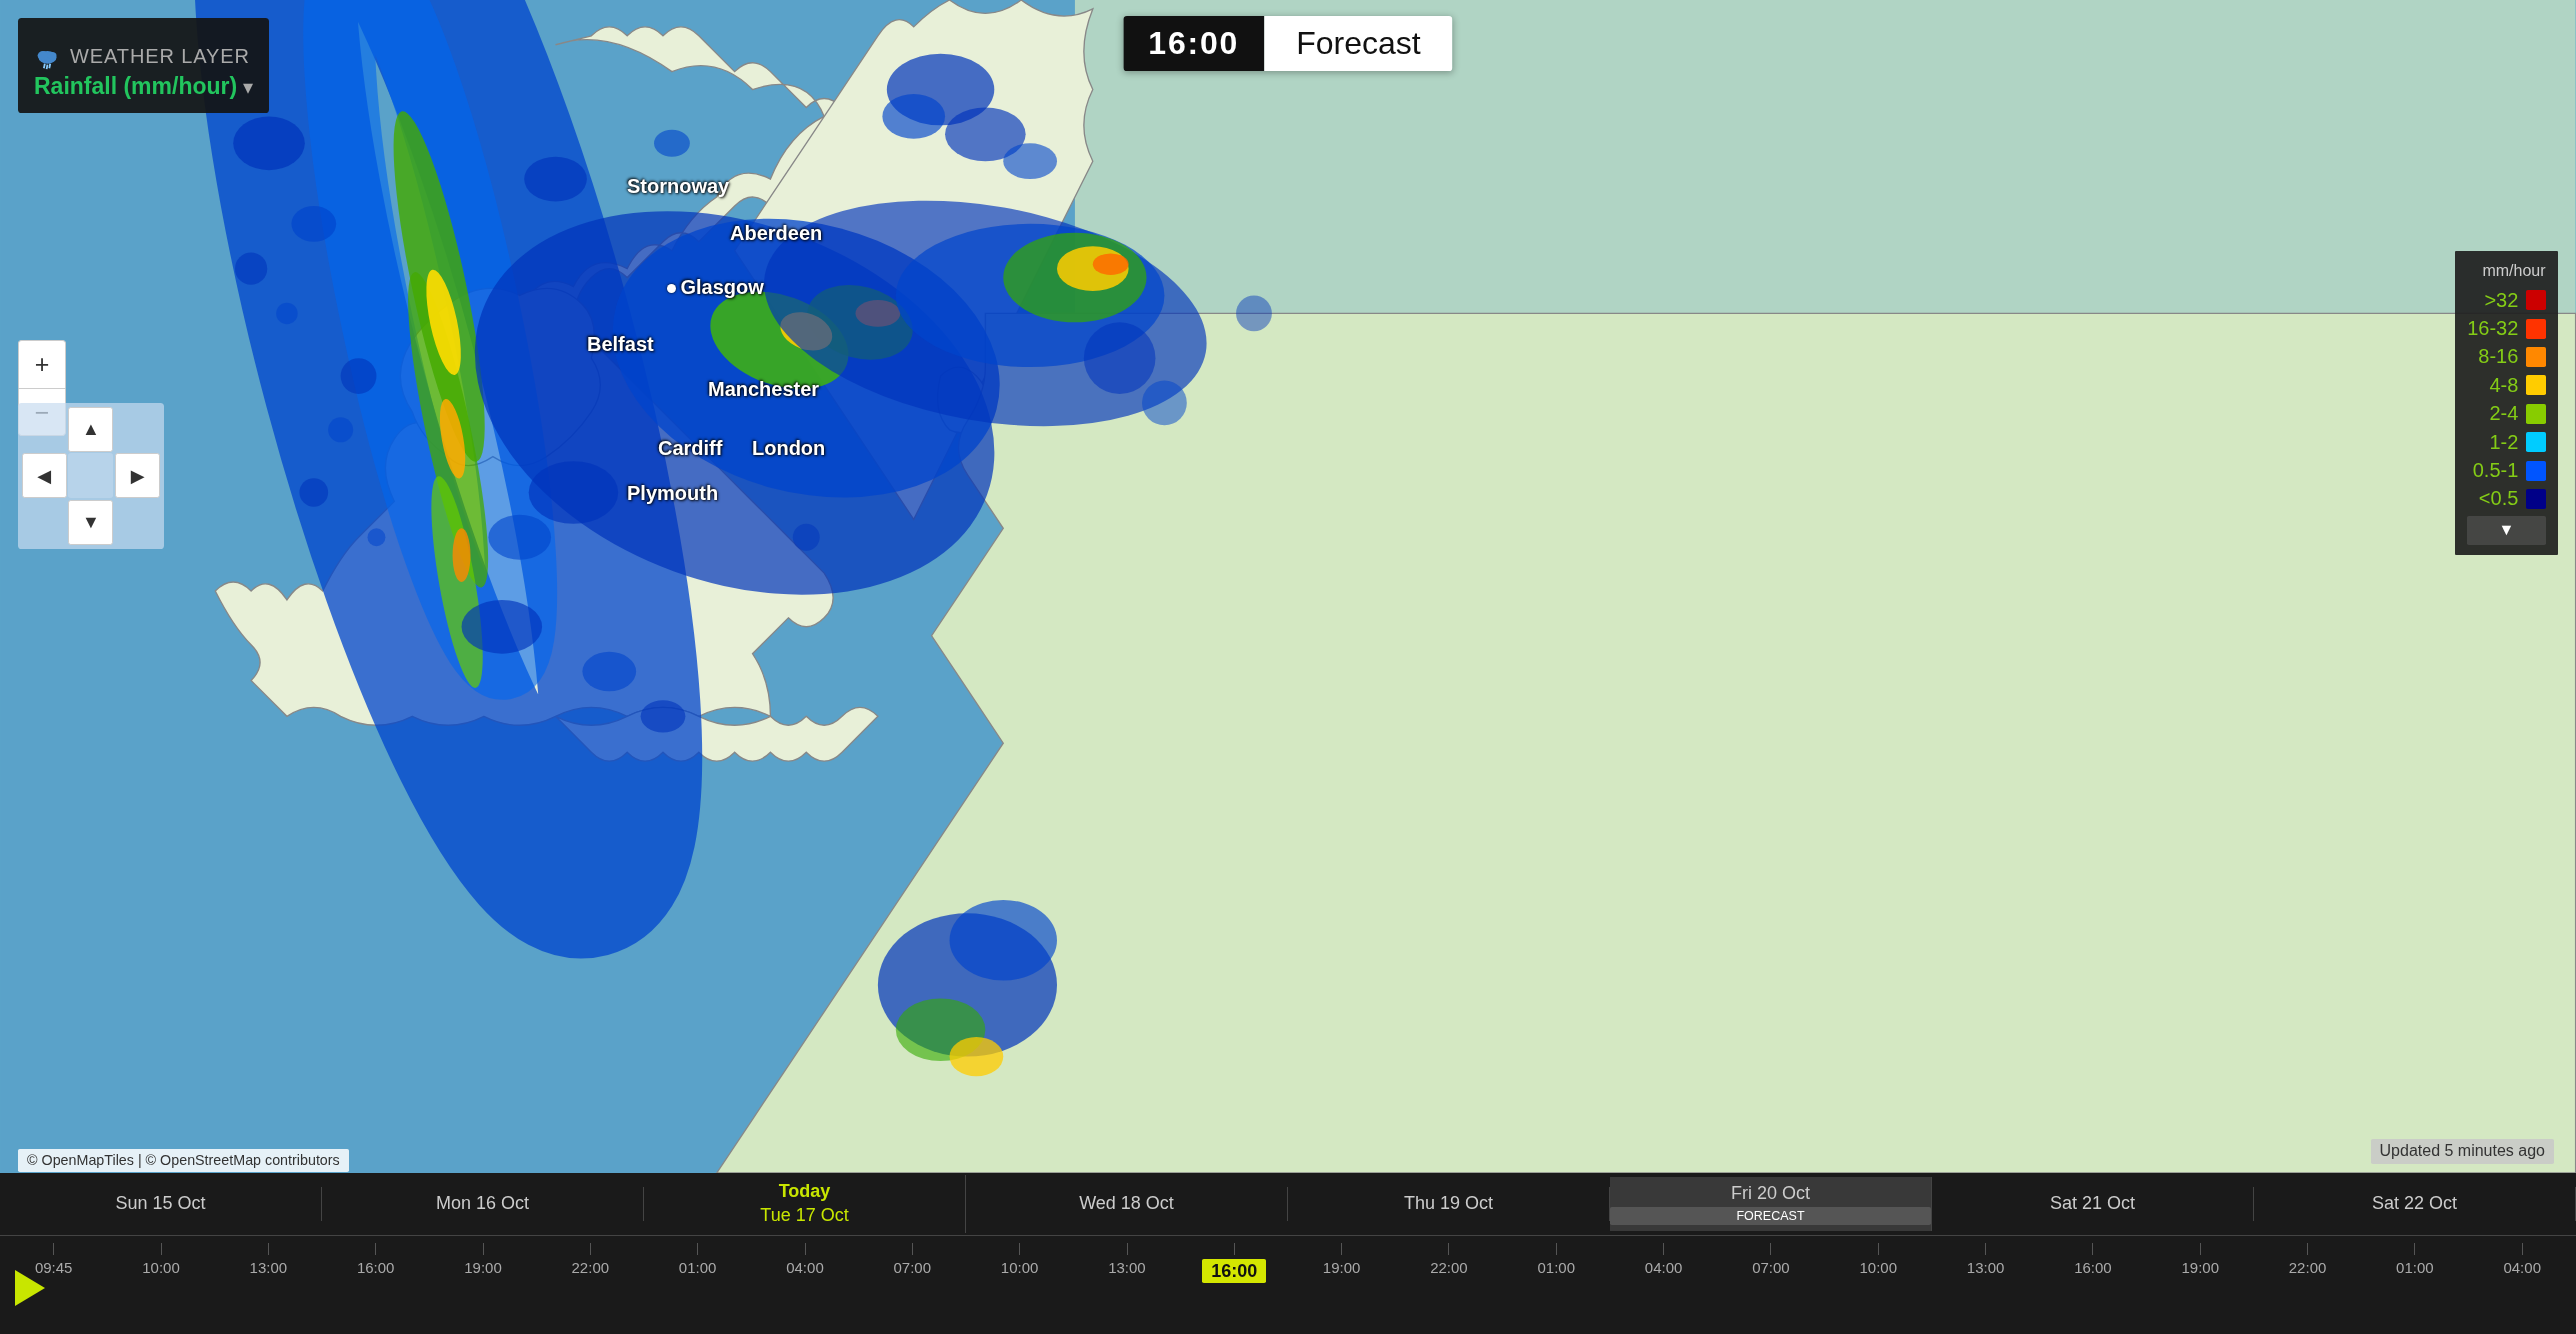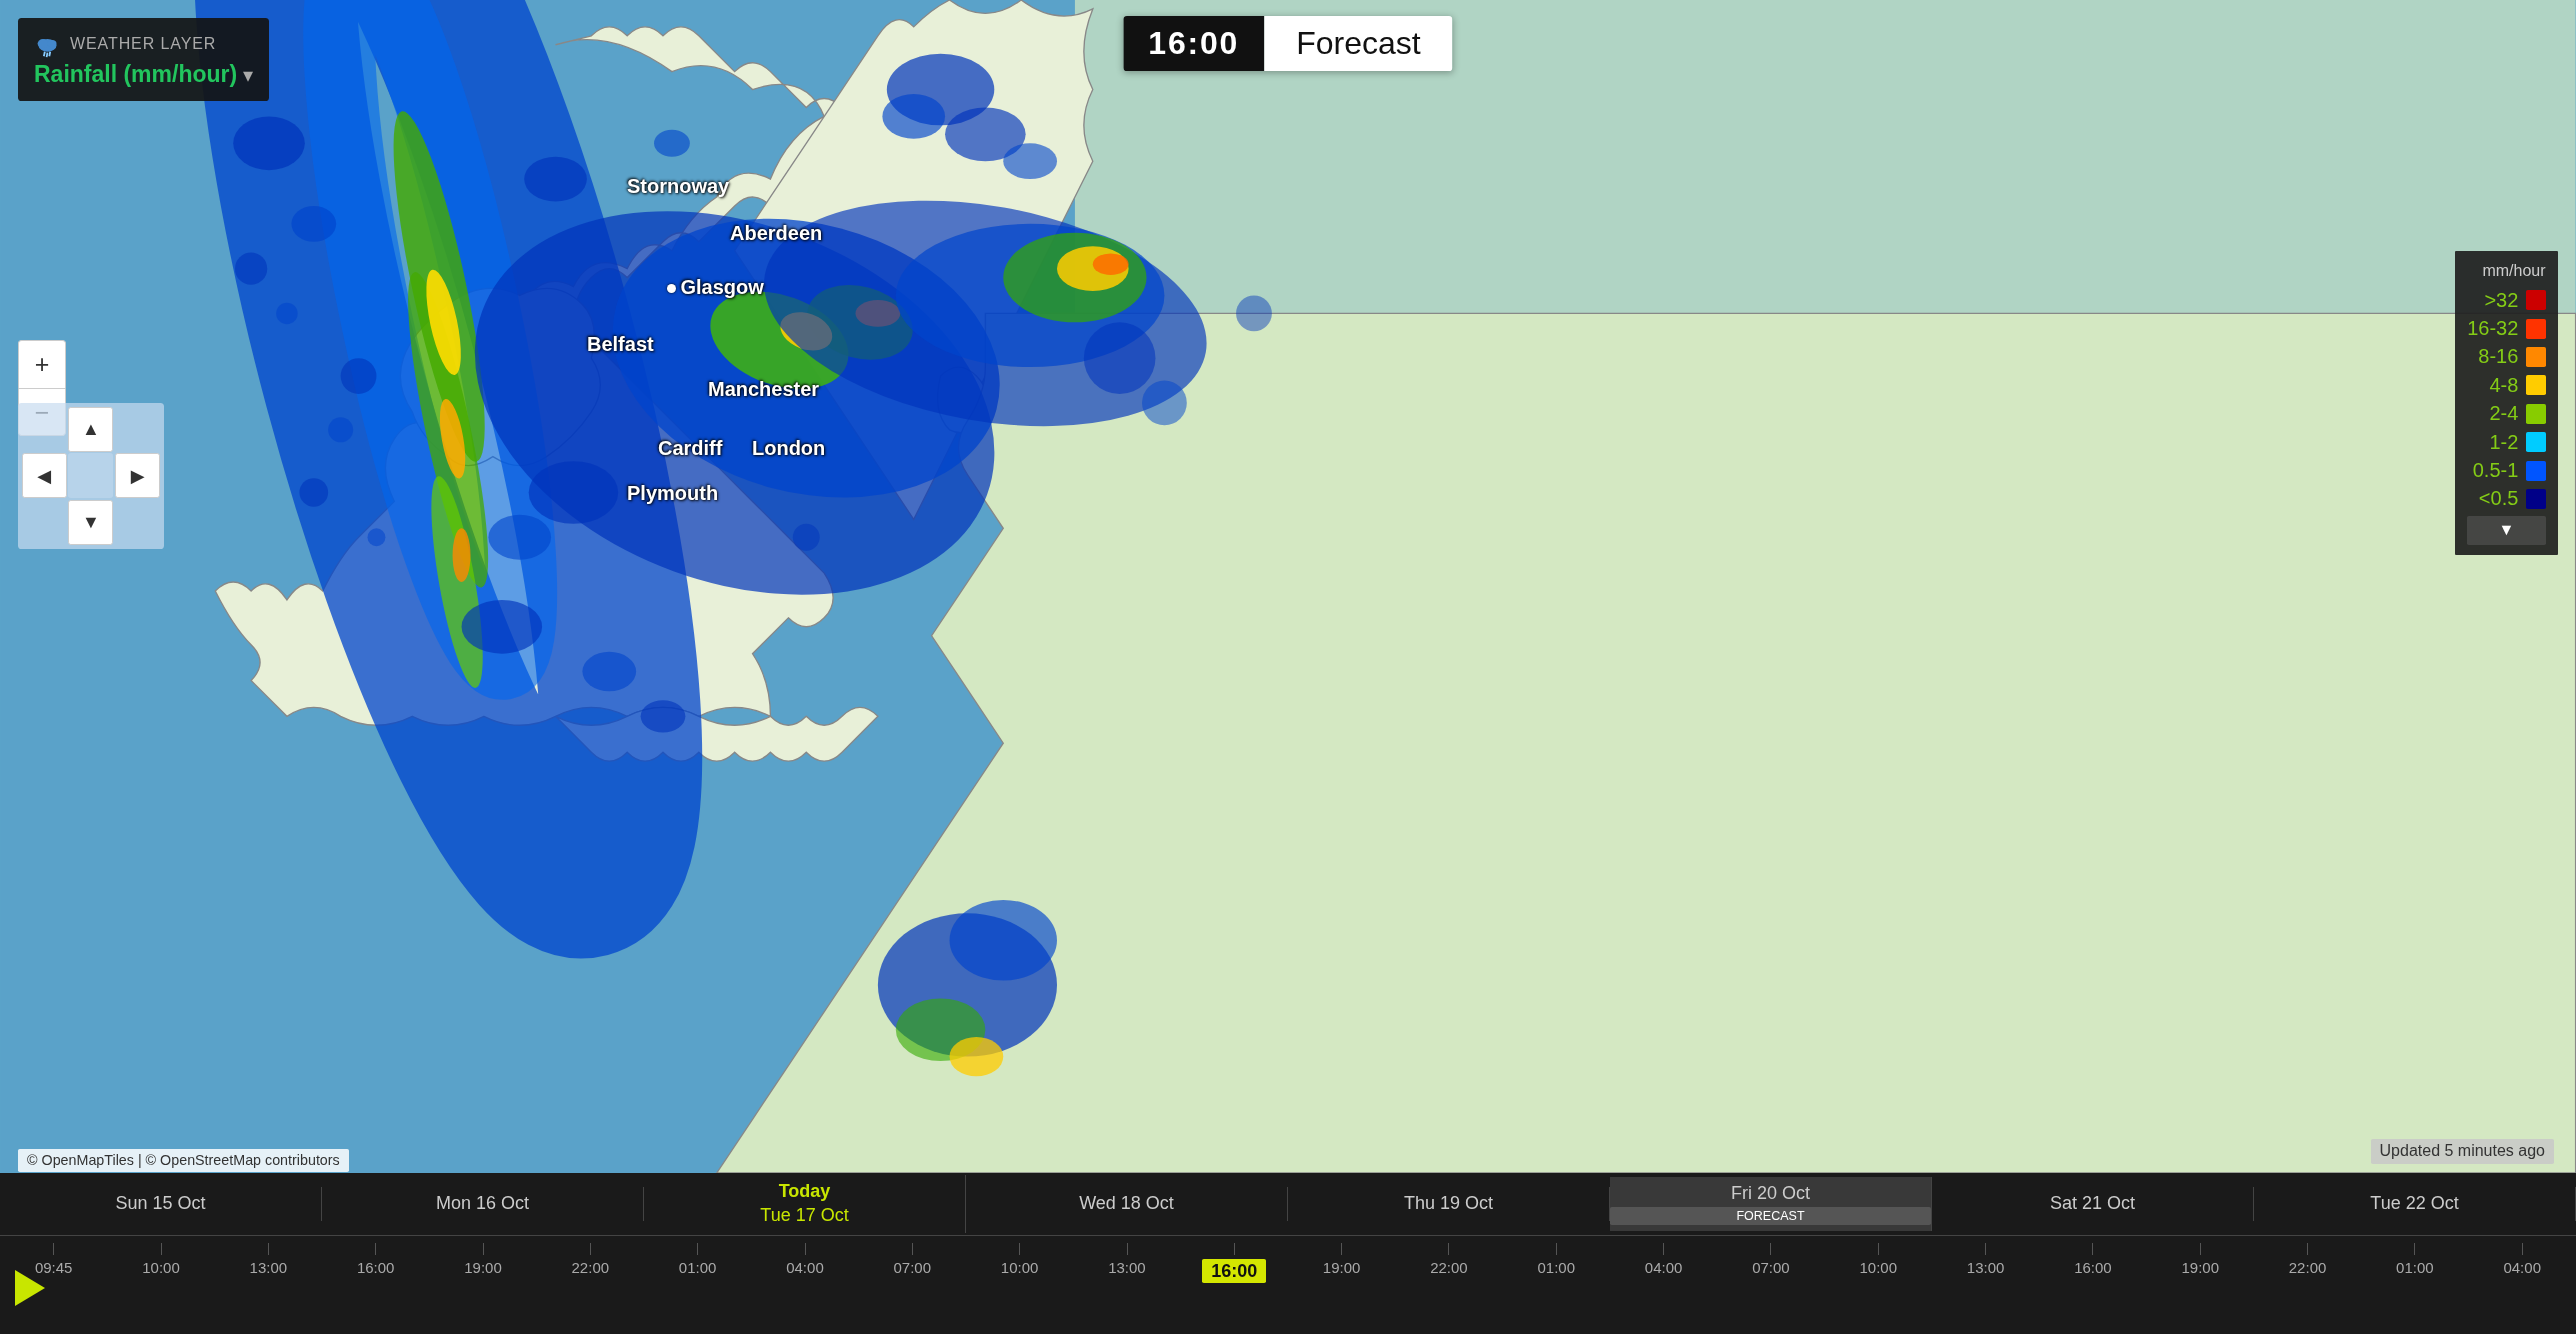--- a/index.html
+++ b/index.html
@@ -22,27 +22,28 @@
       color: #fff;
       padding: 12.5px 16px;
       border-radius: 3.6px;
       display: flex;
       flex-direction: column;
       min-width: 251px;
       z-index: 100;
       cursor: pointer;
     }
     #weather-layer-selector .layer-title {
-      font-size: 16px;
+      font-size: 20px;
       color: #aaa;
       letter-spacing: 0.9px;
       margin-bottom: 3.6px;
       display: flex;
       align-items: center;
       gap: 9px;
+      margin-top: 12px;
     }
     #weather-layer-selector .layer-name-row {
       display: flex;
       align-items: center;
       justify-content: space-between;
     }
     #weather-layer-selector .layer-name {
       font-size: 23px;
       font-weight: bold;
       color: #22c55e;
@@ -626,21 +627,21 @@
         <div>Thu 19 Oct</div>
       </div>
       <div class="day-label active">
         <div>Fri 20 Oct</div>
                        <div class="forecast-badge" style="display:block">FORECAST</div>
       </div>
       <div class="day-label">
         <div>Sat 21 Oct</div>
       </div>
       <div class="day-label">
-        <div>Tue 22 Oct</div>
+        <div>Sat 22 Oct</div>
       </div>
     </div>
   <div id="hours-row">
 
   <div class="hour-tick">
         <div>09:45</div>
       </div>
       <div class="hour-tick">
         <div>10:00</div>
       </div>

